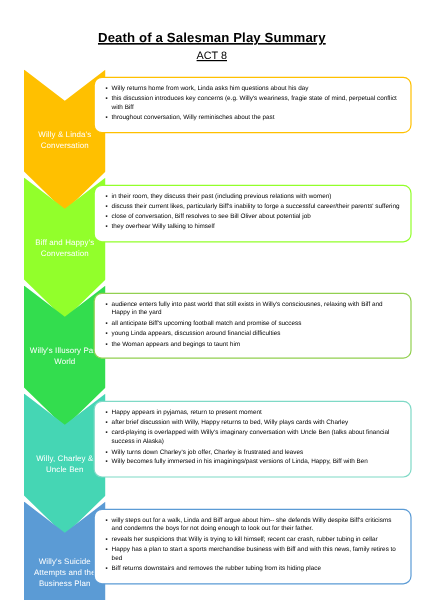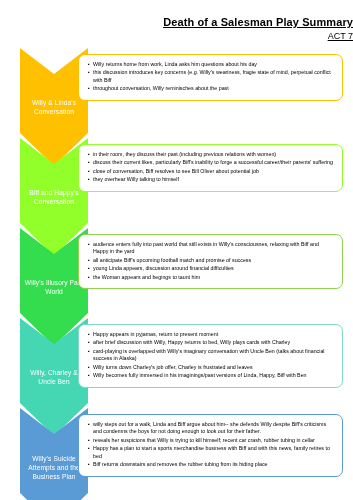--- a/index.html
+++ b/index.html
@@ -12,22 +12,22 @@
     height: 500px;
     font-family: "Liberation Sans", sans-serif;
     color: #000000;
     overflow: hidden;
     position: relative;
   }
 
   
   .header {
     width: 100%;
-    text-align: right;
-    padding-top: 15px;
+    text-align: center;
+    padding-top: 25px;
     text-decoration: underline;
   }
   .doc-title {
     font-size: 11px;
     font-weight: bold;
     text-decoration: underline;
     letter-spacing: 0.1px;
     line-height: 14px;
     margin: 0;
   }
@@ -127,21 +127,21 @@
   #row-1 .arrow { top: 0px; }
   #row-2 .arrow { top: 0px; }
   #row-3 .arrow { top: 0px; }
   #row-4 .arrow { top: 0px; }
 </style>
 </head>
 <body>
 
 <div class="header">
   <div class="doc-title">Death of a Salesman Play Summary</div>
-  <div class="doc-subtitle">ACT 7</div>
+  <div class="doc-subtitle">ACT 8</div>
 </div>
 
 <div class="flow" id="flow-container">
     <div class="row" id="row-0">
       <div class="arrow" style="background: rgb(255, 192, 0);">
         <div class="arrow-label">Willy &amp; Linda's Conversation</div>
       </div>
       <div class="box" style="border-color: rgb(255, 192, 0);">
         <ul>
           <li>Willy returns home from work, Linda asks him questions about his day</li>

